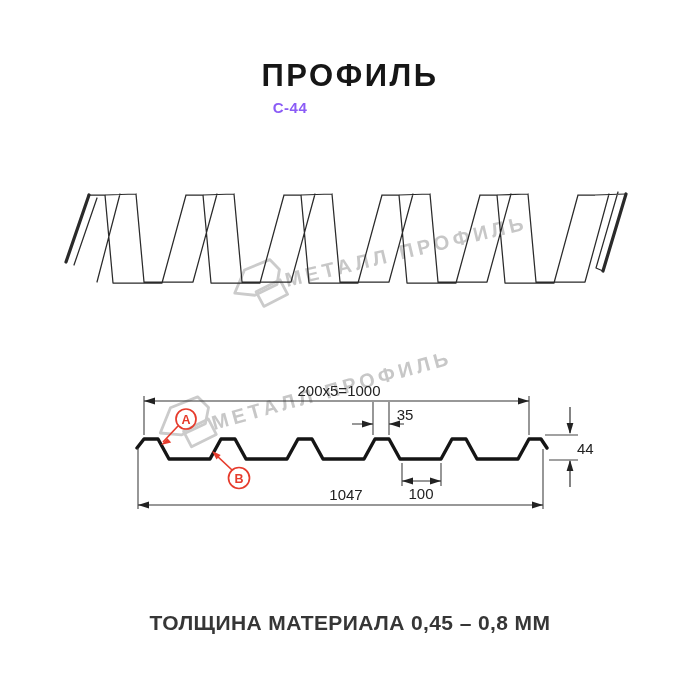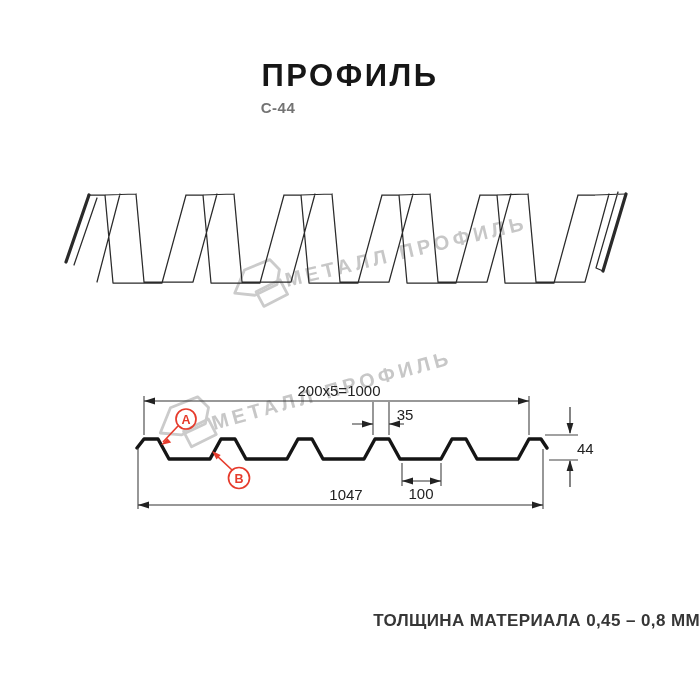--- a/index.html
+++ b/index.html
@@ -1,22 +1,22 @@
 <!DOCTYPE html>
 <html><head>
 <meta charset="utf-8">
 <style>
   html,body{margin:0;padding:0;background:#ffffff;width:700px;height:700px;overflow:hidden;}
   body{font-family:"Liberation Sans", sans-serif;position:relative;}
   .page-title{position:absolute;top:58px;left:0;width:700px;text-align:center;
     font-size:31px;font-weight:800;letter-spacing:2.5px;color:#161616;}
   .page-subtitle{position:absolute;top:99px;left:0;width:556px;text-align:center;
-    font-size:15px;font-weight:700;letter-spacing:0.5px;color:#737373;}
-  .footer-note{position:absolute;top:611px;left:0;width:700px;text-align:right;
-    font-size:17px;font-weight:700;letter-spacing:0.4px;color:#363636;}
+    font-size:15px;font-weight:700;letter-spacing:0.5px;color:#8b5cf6;padding-left:12px;}
+  .footer-note{position:absolute;top:611px;left:0;width:700px;text-align:center;
+    font-size:21px;font-weight:700;letter-spacing:0.4px;color:#363636;}
   svg{position:absolute;top:0;left:0;}
   .dimtext{font-size:15px;fill:#222;font-weight:400;}
   .mkletter{font-size:12.5px;font-weight:600;}
   .wmtext{font-size:20px;font-weight:700;letter-spacing:4px;}
 </style>
 </head>
 <body>
 
 <div class="page-title">ПРОФИЛЬ</div>
 <div class="page-subtitle">С-44</div>

